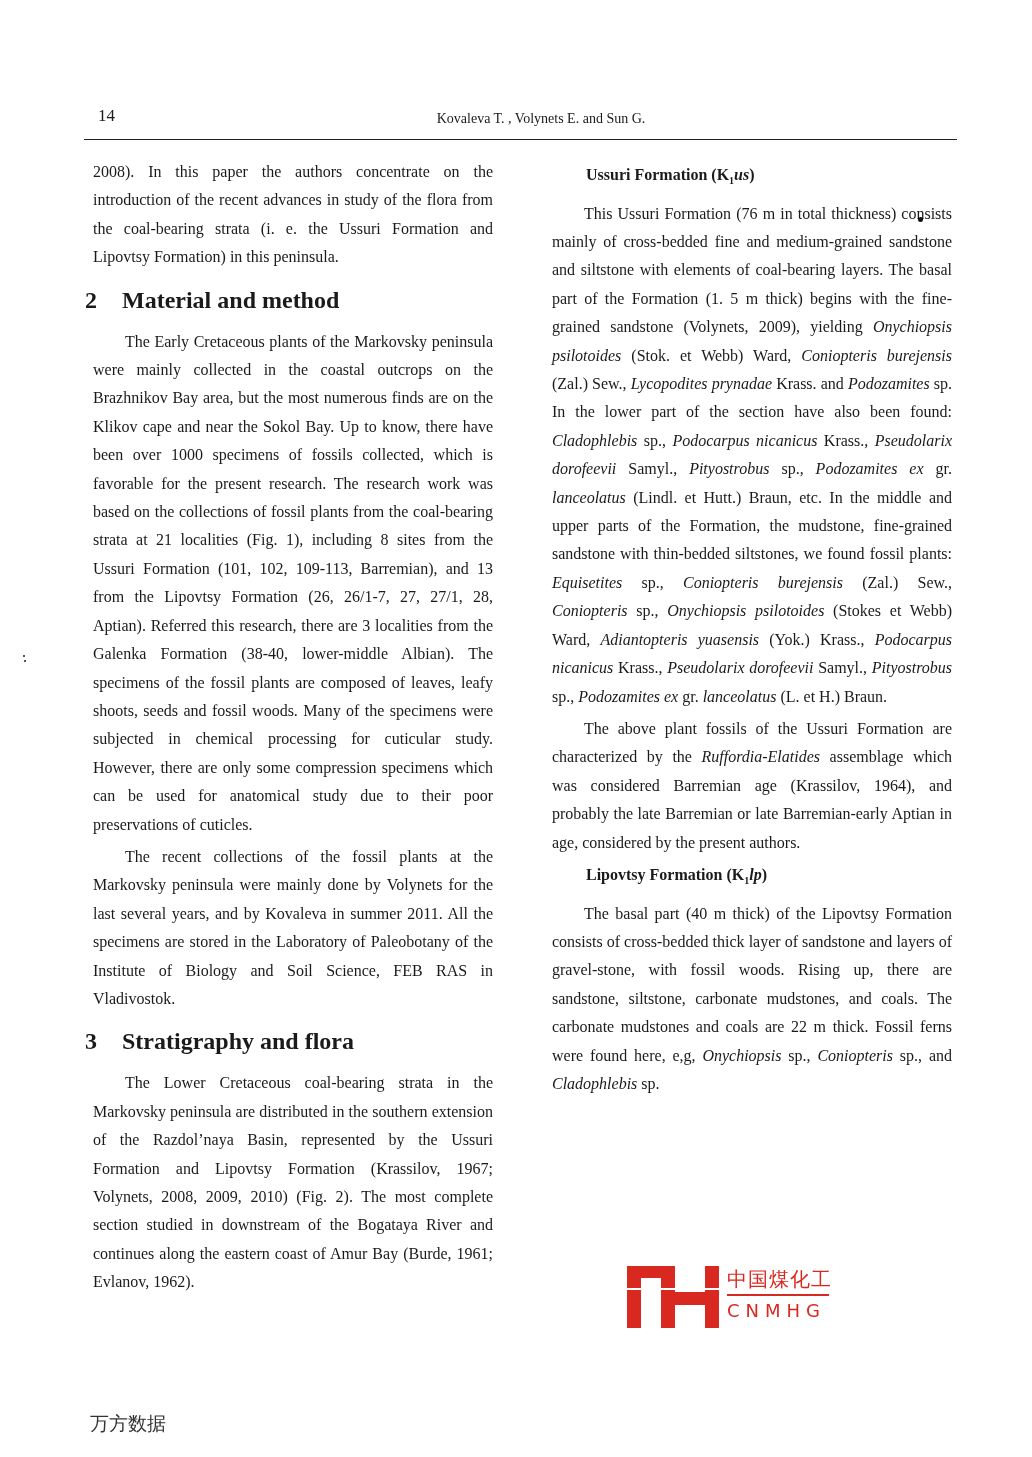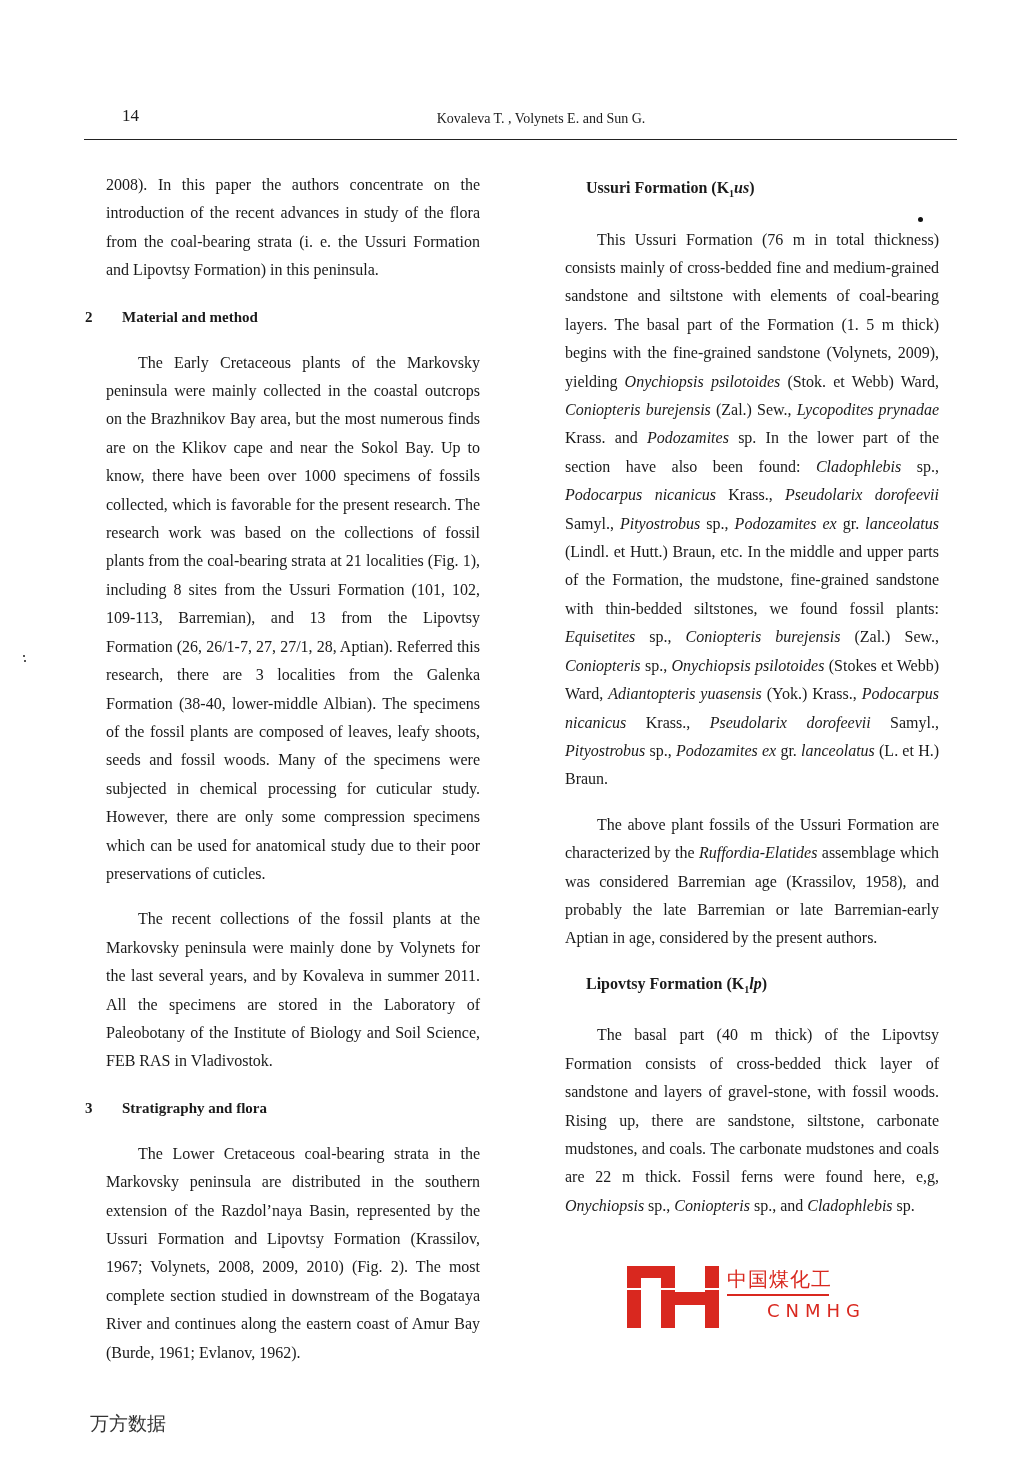--- a/index.html
+++ b/index.html
@@ -1,39 +1,39 @@
 <!DOCTYPE html>
 <html><head>
 <meta charset="utf-8">
 <style>
   html, body { margin:0; padding:0; background:#ffffff; }
   body { width:1032px; height:1457px; position:relative; overflow:hidden;
          font-family:"Liberation Serif","DejaVu Serif",serif; color:#1a1a1a; }
-  .page-number { position:absolute; left:98px; top:106px; font-size:17px;margin-left:24px; }
+  .page-number { position:absolute; left:98px; top:106px; font-size:17px; }
   .running-head { position:absolute; left:0; width:1032px; top:111px; text-align:center; font-size:14px; padding-left:50px; box-sizing:border-box; }
   .header-rule { position:absolute; left:84px; top:139px; width:873px; height:0; border-top:1.6px solid #222; }
   .col { position:absolute; top:154px; width:408px; font-size:16px; line-height:28.4px; text-align:justify; }
   .col-left { left:89px; }
   .col-right { left:548px; width:408px; top:157px; }
-  .col p { margin:17px; }
+  .col p { margin:4px; }
   .indent { text-indent:32px; }
-  .sec-head { font-weight:bold; font-size:15px; line-height:30px; margin:13px 0 13px -4px !important; text-align:left; }
+  .sec-head { font-weight:bold; font-size:24px; line-height:30px; margin:13px 0 13px -4px !important; text-align:left; }
   .sec-head .num { display:inline-block; width:37px; }
   .sub-head { font-weight:bold; margin-left:38px !important; text-align:left; }
   em { font-style:italic; }
   .dot { position:absolute; left:918px; top:217px; width:5px; height:5px; border-radius:50%; background:#111; }
   .speck { position:absolute; left:23px; top:655px; width:2px; height:2px; background:#555; }
   .speck2 { position:absolute; left:24px; top:660px; width:2px; height:2px; background:#555; }
   .footer-mark { position:absolute; left:90px; top:1411px; font-family:"DejaVu Sans",sans-serif; font-size:19px; color:#333; }
   .watermark { position:absolute; left:627px; top:1266px; width:300px; height:62px; }
   .wm-logo { position:absolute; left:0; top:0; width:92px; height:62px; }
   .wm-bar { position:absolute; background:#d9281f; }
   .wm-cn { position:absolute; left:100px; top:0px; font-family:"DejaVu Sans",sans-serif; font-size:20px; color:#d9281f; letter-spacing:1px; background:#fff; padding-right:2px; line-height:26px; }
   .wm-line { position:absolute; left:100px; top:28px; width:102px; height:2px; background:#d9281f; }
-  .wm-en { position:absolute; left:100px; top:32px; font-family:"DejaVu Sans",sans-serif; font-size:18px; color:#d9281f; letter-spacing:6px; background:#fff; line-height:26px;margin-left:40px; }
+  .wm-en { position:absolute; left:100px; top:32px; font-family:"DejaVu Sans",sans-serif; font-size:18px; color:#d9281f; letter-spacing:6px; background:#fff; line-height:26px; }
 </style>
 </head>
 <body>
 
 <div class="page-number">14</div>
 <div class="running-head">Kovaleva T. , Volynets E. and Sun G.</div>
 <div class="header-rule"></div>
 
 <div class="col col-left">
   <p>2008). In this paper the authors concentrate on the introduction of the recent advances in study of the flora from the coal-bearing strata (i. e. the Ussuri Formation and Lipovtsy Formation) in this peninsula.</p>
@@ -49,21 +49,21 @@
   </p>
   <p class="indent">The Lower Cretaceous coal-bearing strata in the Markovsky peninsula are distributed in the southern extension of the Razdol’naya Basin, represented by the Ussuri Formation and Lipovtsy Formation (Krassilov, 1967; Volynets, 2008, 2009, 2010) (Fig. 2). The most complete section studied in downstream of the Bogataya River and continues along the eastern coast of Amur Bay (Burde, 1961; Evlanov, 1962).</p>
 </div>
 
 <div class="col col-right">
 
   <p class="sub-head"><span>Ussuri Formation</span> (<span>K</span><sub style="font-size:10px">1</sub><em>us</em>)</p>
 
   <p class="indent"><span>This Ussuri Formation (76 m in total thickness) consists mainly of cross-bedded fine and medium-grained sandstone and siltstone with elements of coal-bearing layers. The basal part of the Formation (1. 5 m thick) begins with the fine-grained sandstone (Volynets, 2009), yielding </span><em>Onychiopsis psilotoides</em><span> (Stok. et Webb) Ward, </span><em>Coniopteris burejensis</em><span> (Zal.) Sew., </span><em>Lycopodites prynadae</em><span> Krass. and </span><em>Podozamites</em><span> sp. In the lower part of the section have also been found: </span><em>Cladophlebis</em><span> sp., </span><em>Podocarpus nicanicus</em><span> Krass., </span><em>Pseudolarix dorofeevii</em><span> Samyl., </span><em>Pityostrobus</em><span> sp., </span><em>Podozamites ex</em><span> gr. </span><em>lanceolatus</em><span> (Lindl. et Hutt.) Braun, etc. In the middle and upper parts of the Formation, the mudstone, fine-grained sandstone with thin-bedded siltstones, we found fossil plants: </span><em>Equisetites</em><span> sp., </span><em>Coniopteris burejensis</em><span> (Zal.) Sew., </span><em>Coniopteris</em><span> sp., </span><em>Onychiopsis psilotoides</em><span> (Stokes et Webb) Ward, </span><em>Adiantopteris yuasensis</em><span> (Yok.) Krass., </span><em>Podocarpus nicanicus</em><span> Krass., </span><em>Pseudolarix dorofeevii</em><span> Samyl., </span><em>Pityostrobus</em><span> sp., </span><em>Podozamites ex</em><span> gr. </span><em>lanceolatus</em><span> (L. et H.) Braun.</span></p>
 
-  <p class="indent"><span>The above plant fossils of the Ussuri Formation are characterized by the </span><em>Ruffordia-Elatides</em><span> assemblage which was considered Barremian age (Krassilov, 1958), and probably the late Barremian or late Barremian-early Aptian in age, considered by the present authors.</span></p>
+  <p class="indent"><span>The above plant fossils of the Ussuri Formation are characterized by the </span><em>Ruffordia-Elatides</em><span> assemblage which was considered Barremian age (Krassilov, 1964), and probably the late Barremian or late Barremian-early Aptian in age, considered by the present authors.</span></p>
 
   <p class="sub-head"><span>Lipovtsy Formation</span> (<span>K</span><sub style="font-size:10px">1</sub><em>lp</em>)</p>
 
   <p class="indent"><span>The basal part (40 m thick) of the Lipovtsy Formation consists of cross-bedded thick layer of sandstone and layers of gravel-stone, with fossil woods. Rising up, there are sandstone, siltstone, carbonate mudstones, and coals. The carbonate mudstones and coals are 22 m thick. Fossil ferns were found here, e,g, </span><em>Onychiopsis</em><span> sp., </span><em>Coniopteris</em><span> sp., and </span><em>Cladophlebis</em><span> sp.</span></p>
 
 </div>
 
 <div class="dot"></div>
 <div class="speck"></div>
 <div class="speck2"></div>

